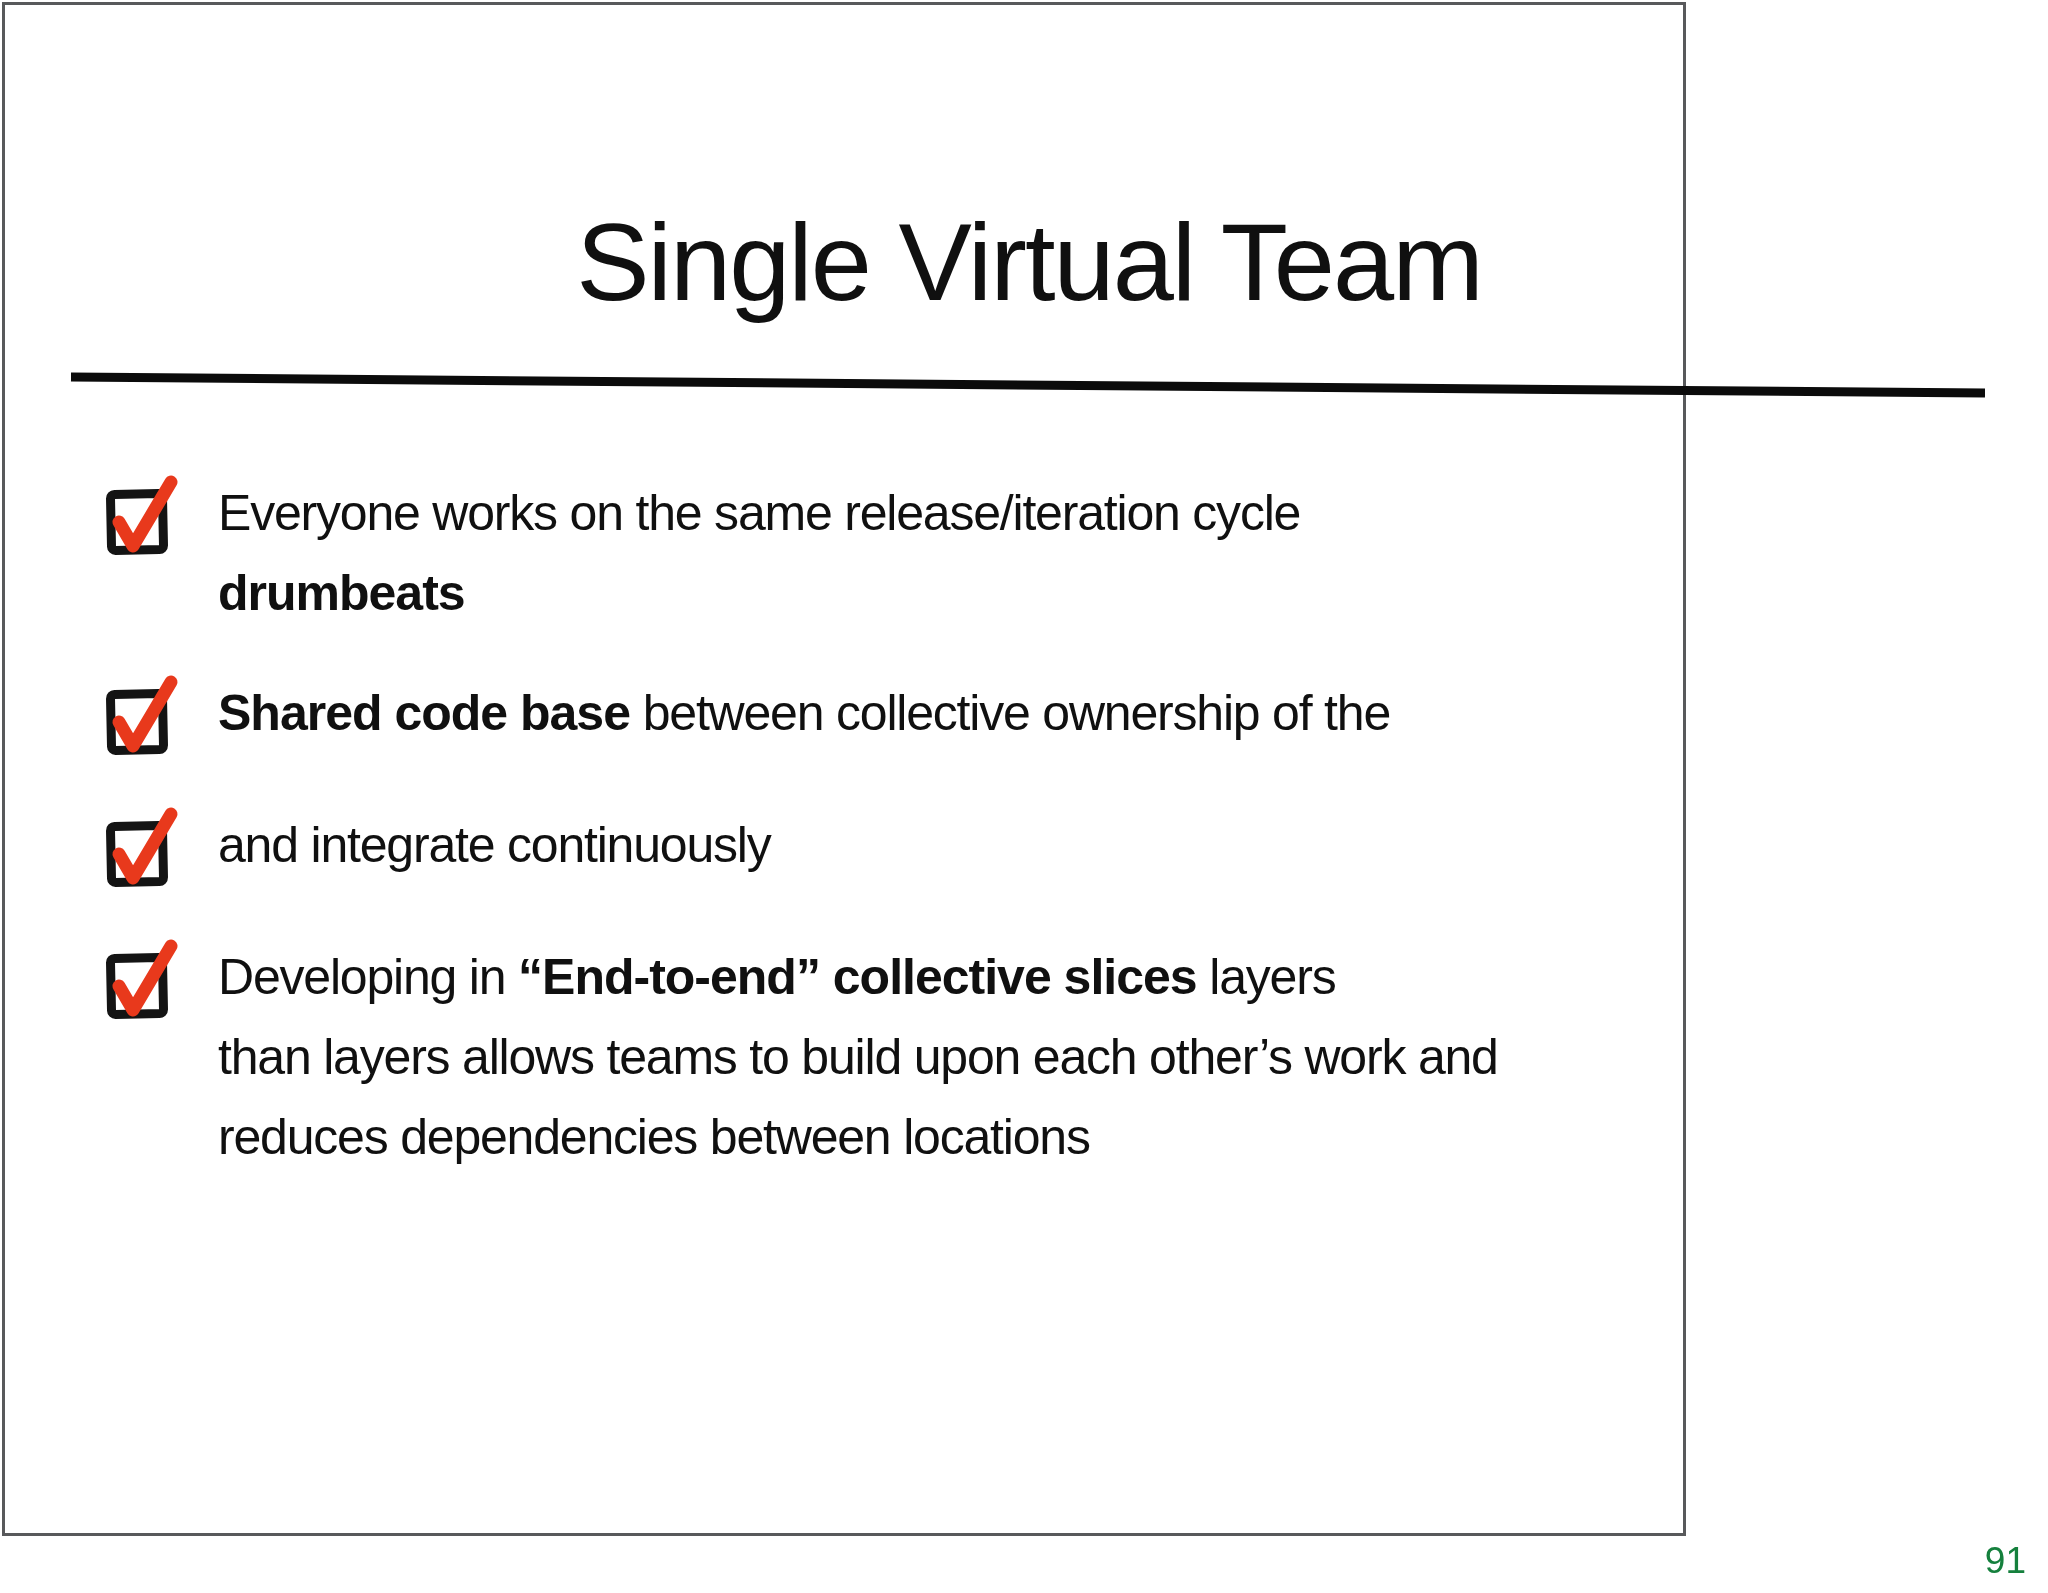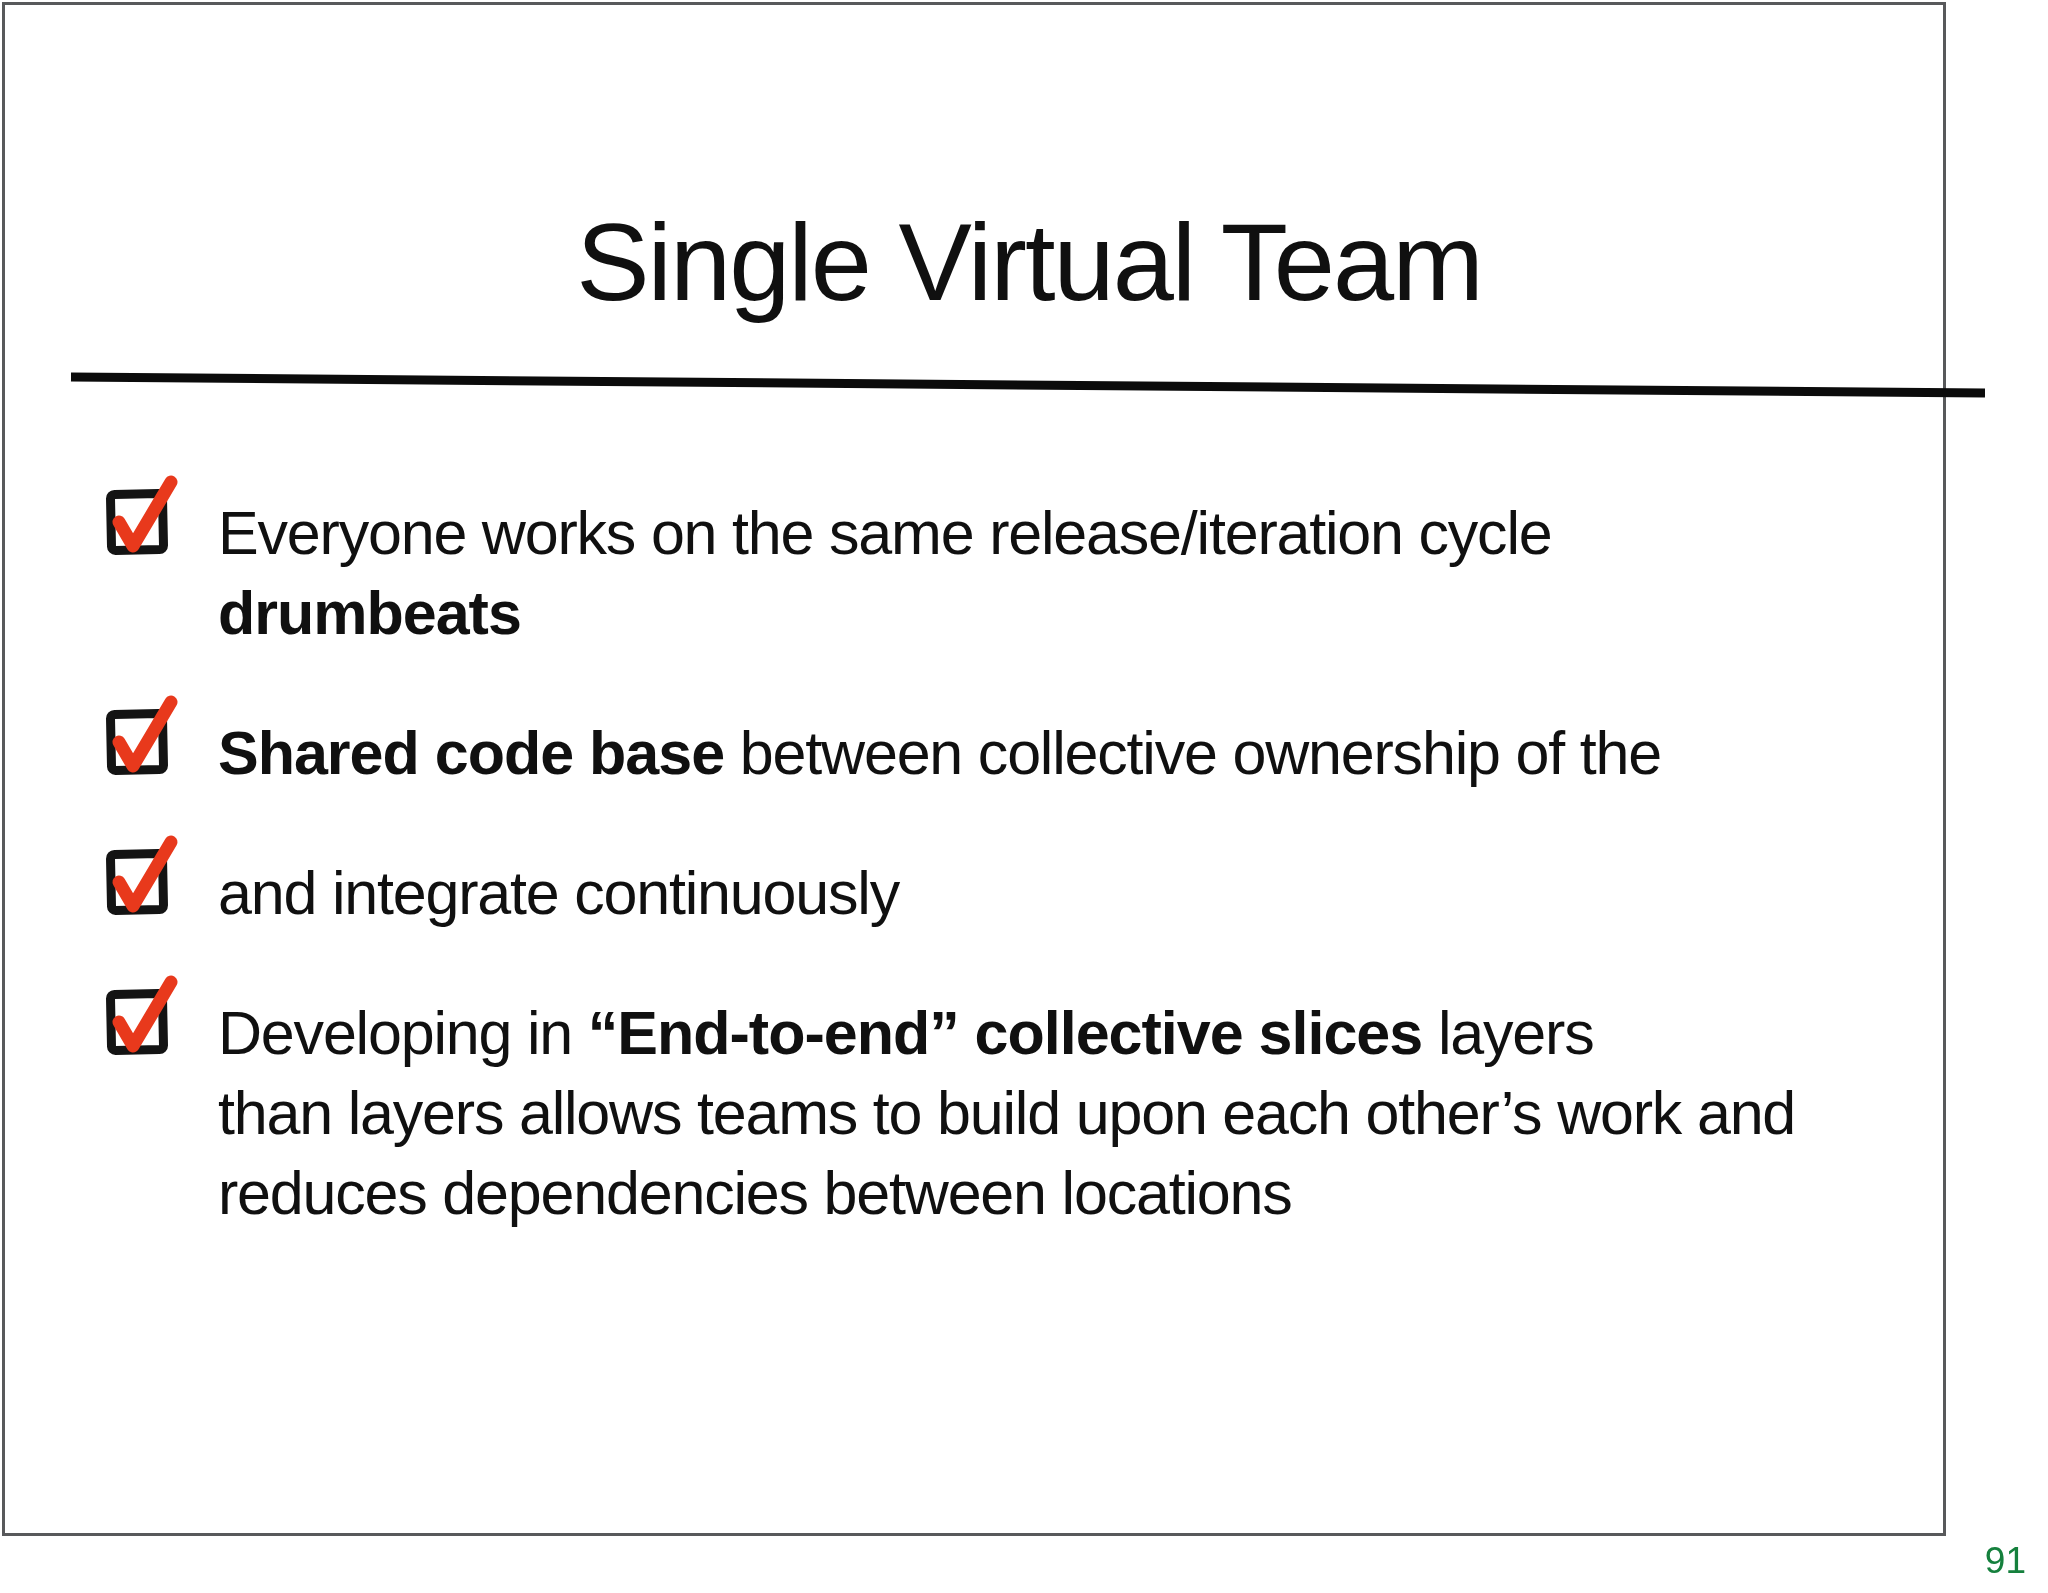--- a/index.html
+++ b/index.html
@@ -15,21 +15,21 @@
   :root {
     --ink: #101010;
     --check-red: #e8391c;
     --frame-gray: #58595b;
     --divider-black: #0b0b0b;
   }
   .slide-frame {
     position: absolute;
     left: 2px;
     top: 2px;
-    width: 1944px;
+    width: 1684px;
     height: 1534px;
     box-sizing: border-box;
     border: 3px solid var(--frame-gray);
     background: #ffffff;
   }
   .slide-title {
     position: absolute;
     left: 0;
     top: 192px;
     width: 2048px;
@@ -60,26 +60,25 @@
     align-items: flex-start;
     margin-bottom: 40px;
   }
   .checkbox-icon {
     flex: 0 0 80px;
     width: 80px;
     height: 92px;
     margin-right: 38px;
   }
   .bullet-text {
-    font-size: 61px;
+    font-size: 50px;
     line-height: 80px;
     letter-spacing: -1.2px;
     color: var(--ink);
     font-weight: 400;
-    margin-top: 20px;
   }
   .bullet-line { white-space: nowrap; }
   .seg-bold { font-weight: 700; letter-spacing: -1px; }
   .page-number {
     position: absolute;
     right: 22px;
     top: 1540px;
     font-size: 37px;
     color: #15803d;
     letter-spacing: 0;

